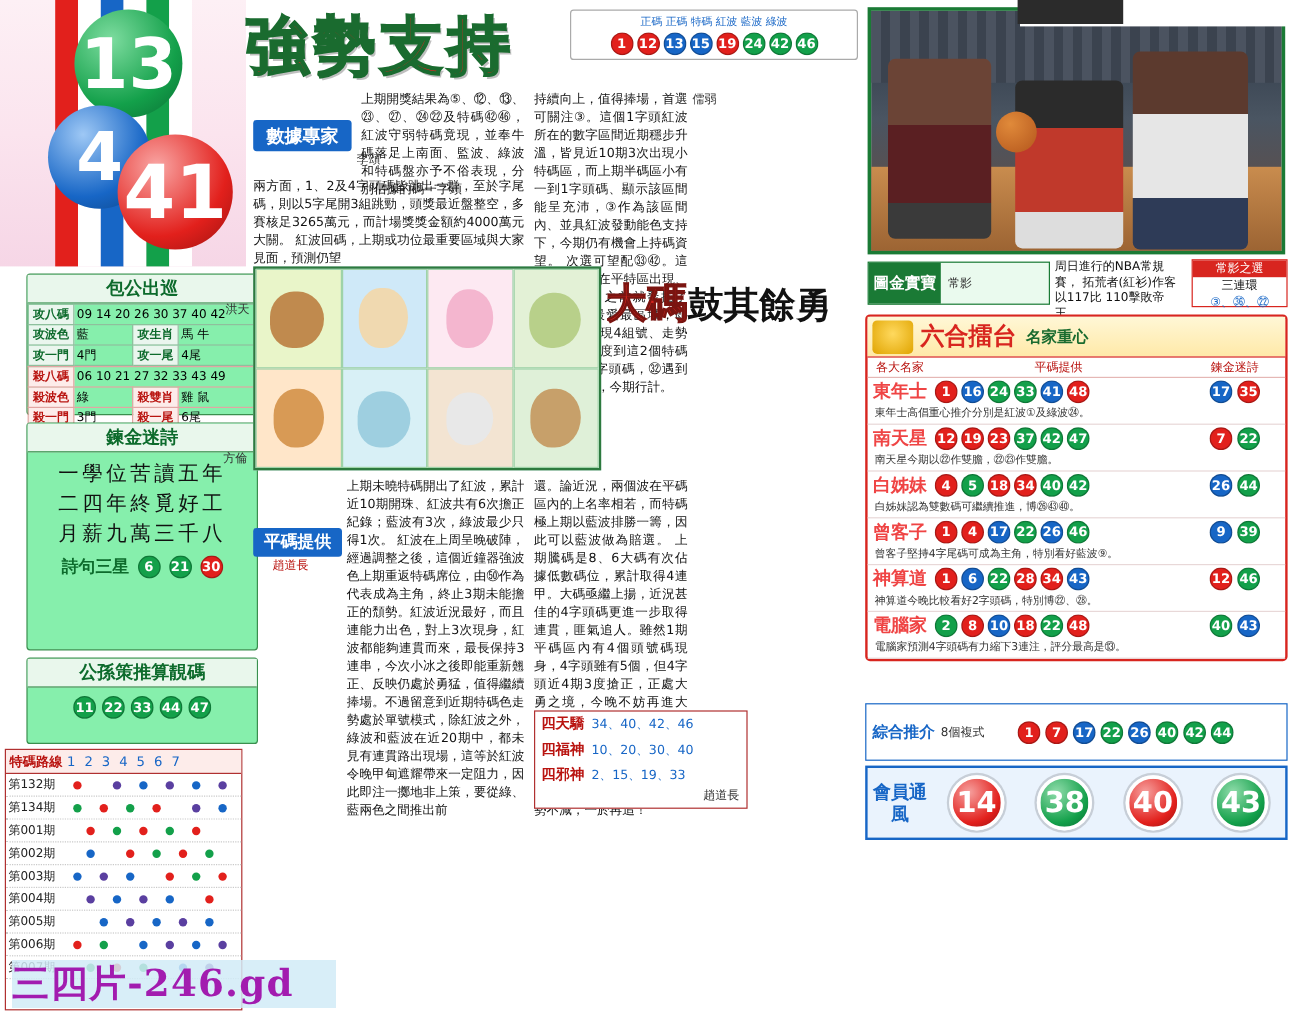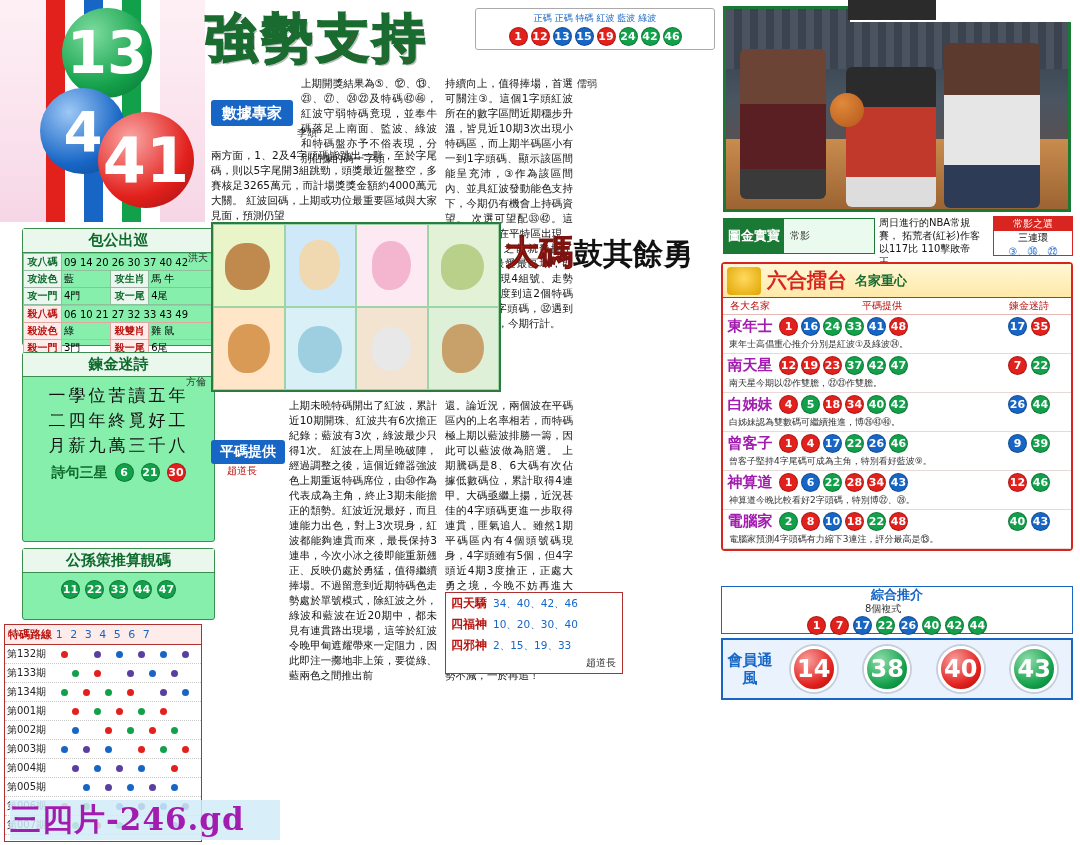--- a/index.html
+++ b/index.html
@@ -198,27 +198,27 @@
   .liuhe-hd .tt { font-size:20px; font-weight:bold; color:#d8251f; padding-left:6px;
                   font-family:"DejaVu Serif", serif; }
   .liuhe-hd .ss { font-size:13px; font-weight:bold; color:#1a6b2f; padding-left:8px;
                   font-family:"DejaVu Serif", serif; }
   .lh-colhd { display:flex; font-size:10px; color:#b91410; border-bottom:1px solid #e5b7b5; }
   .lh-colhd div { text-align:center; padding:1px 0; }
   .c1 { width:54px; } .c2 { flex:1; } .c3 { width:84px; }
   .lh-row { border-bottom:1px solid #e8d8d8; }
   .lh-main { display:flex; align-items:center; padding:2px 0; }
   .lh-name { width:54px; text-align:center; font-size:15px; font-weight:bold;
-             color:#a21caf; font-family:"DejaVu Serif", serif; }
+             color:#ef4444; font-family:"DejaVu Serif", serif; }
   .lh-balls { flex:1; display:flex; gap:3px; justify-content:flex-start; padding-left:2px; }
   .lh-special { width:84px; display:flex; gap:4px; justify-content:center; }
   .lh-note { font-size:9px; color:#333; padding:0 4px 2px 6px; }
 
   .zonghe { position:absolute; left:6px; top:586px; width:352px; height:48px;
-            border:1px solid #1766c6; background:#fff; display:flex; align-items:center;flex-direction:column; }
+            border:1px solid #1766c6; background:#fff; display:flex; align-items:center; }
   .zonghe .zt { width:62px; text-align:center; font-size:13px; font-weight:bold;
                 color:#1766c6; line-height:15px; font-family:"DejaVu Serif", serif; }
   .zonghe .zs { width:64px; font-size:10px; color:#333; }
   .zonghe .zb { flex:1; display:flex; gap:4px; }
 
   .huiyuan { position:absolute; left:6px; top:638px; width:352px; height:62px;
              border:2px solid #1766c6; background:#eaf3fd; display:flex; align-items:center; }
   .huiyuan .ht { width:54px; text-align:center; font-size:15px; font-weight:bold;
                  color:#1766c6; line-height:18px; font-family:"DejaVu Serif", serif; }
   .huiyuan .hballs { flex:1; display:flex; justify-content:space-around; align-items:center; }
@@ -332,30 +332,20 @@
             <div class="lulu-dots">
               <div class="dot r" style="left: 4px;"></div>
               <div class="dot p" style="left: 37px;"></div>
               <div class="dot b" style="left: 59px;"></div>
               <div class="dot p" style="left: 81px;"></div>
               <div class="dot b" style="left: 103px;"></div>
               <div class="dot p" style="left: 125px;"></div>
             </div>
           </div>
           <div class="lulu-row">
-            <div class="rl">第133期</div>
-            <div class="lulu-dots">
-              <div class="dot g" style="left: 15px;"></div>
-              <div class="dot r" style="left: 37px;"></div>
-              <div class="dot p" style="left: 70px;"></div>
-              <div class="dot b" style="left: 92px;"></div>
-              <div class="dot p" style="left: 114px;"></div>
-            </div>
-          </div>
-          <div class="lulu-row">
             <div class="rl">第134期</div>
             <div class="lulu-dots">
               <div class="dot g" style="left: 4px;"></div>
               <div class="dot r" style="left: 26px;"></div>
               <div class="dot g" style="left: 48px;"></div>
               <div class="dot r" style="left: 70px;"></div>
               <div class="dot p" style="left: 103px;"></div>
               <div class="dot b" style="left: 125px;"></div>
             </div>
           </div>

